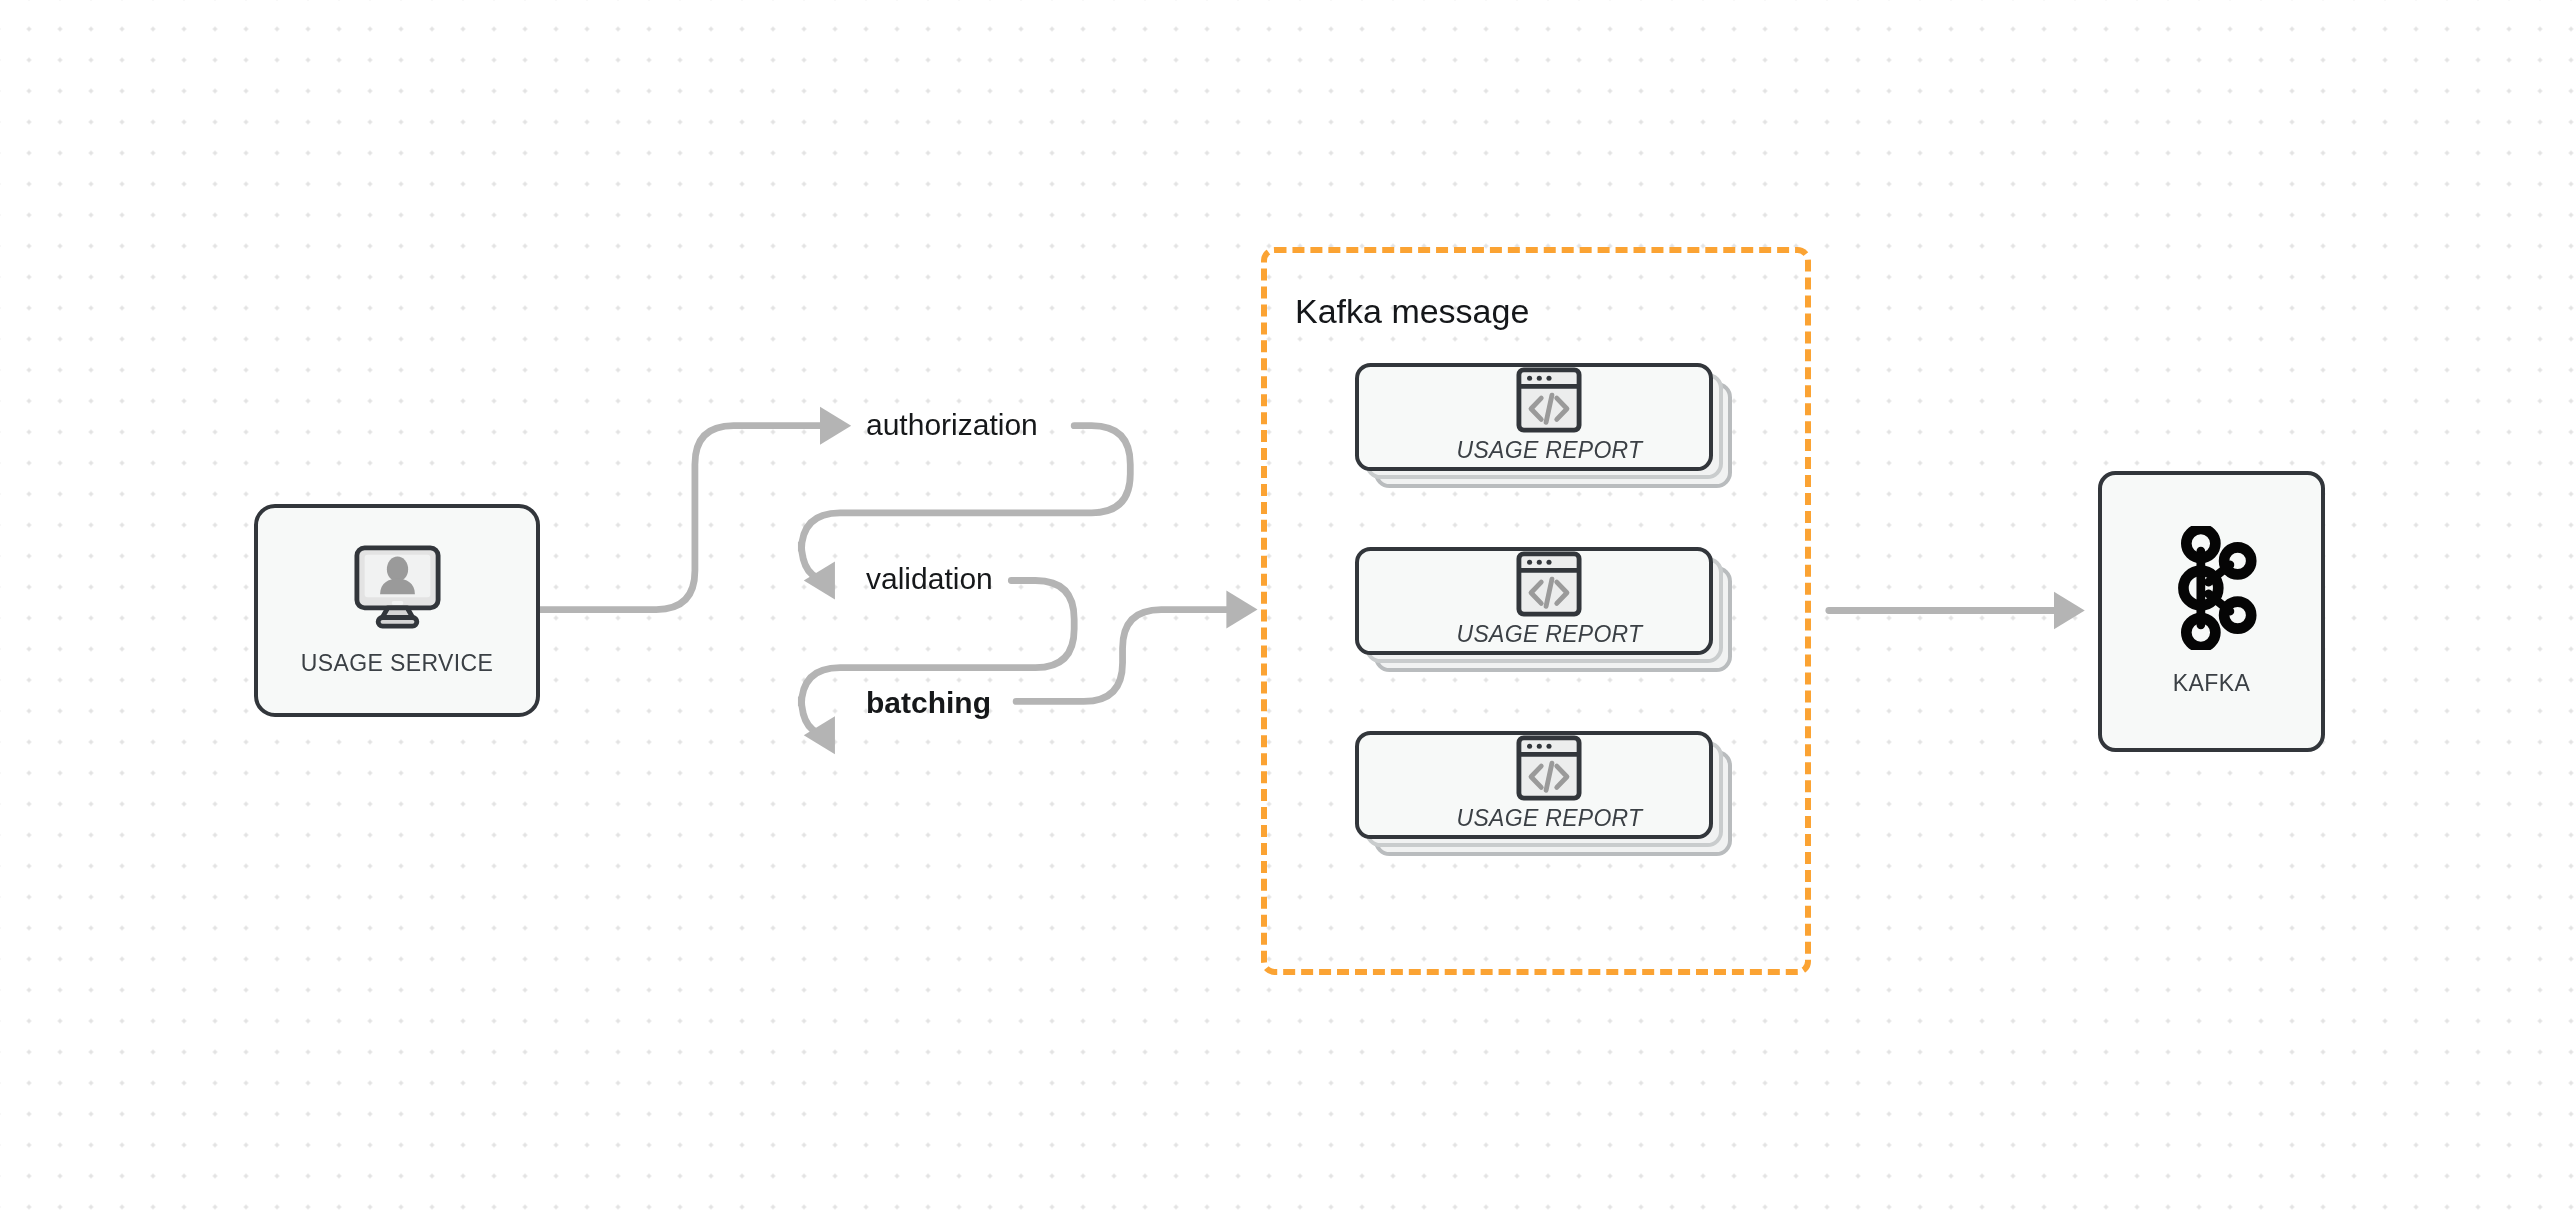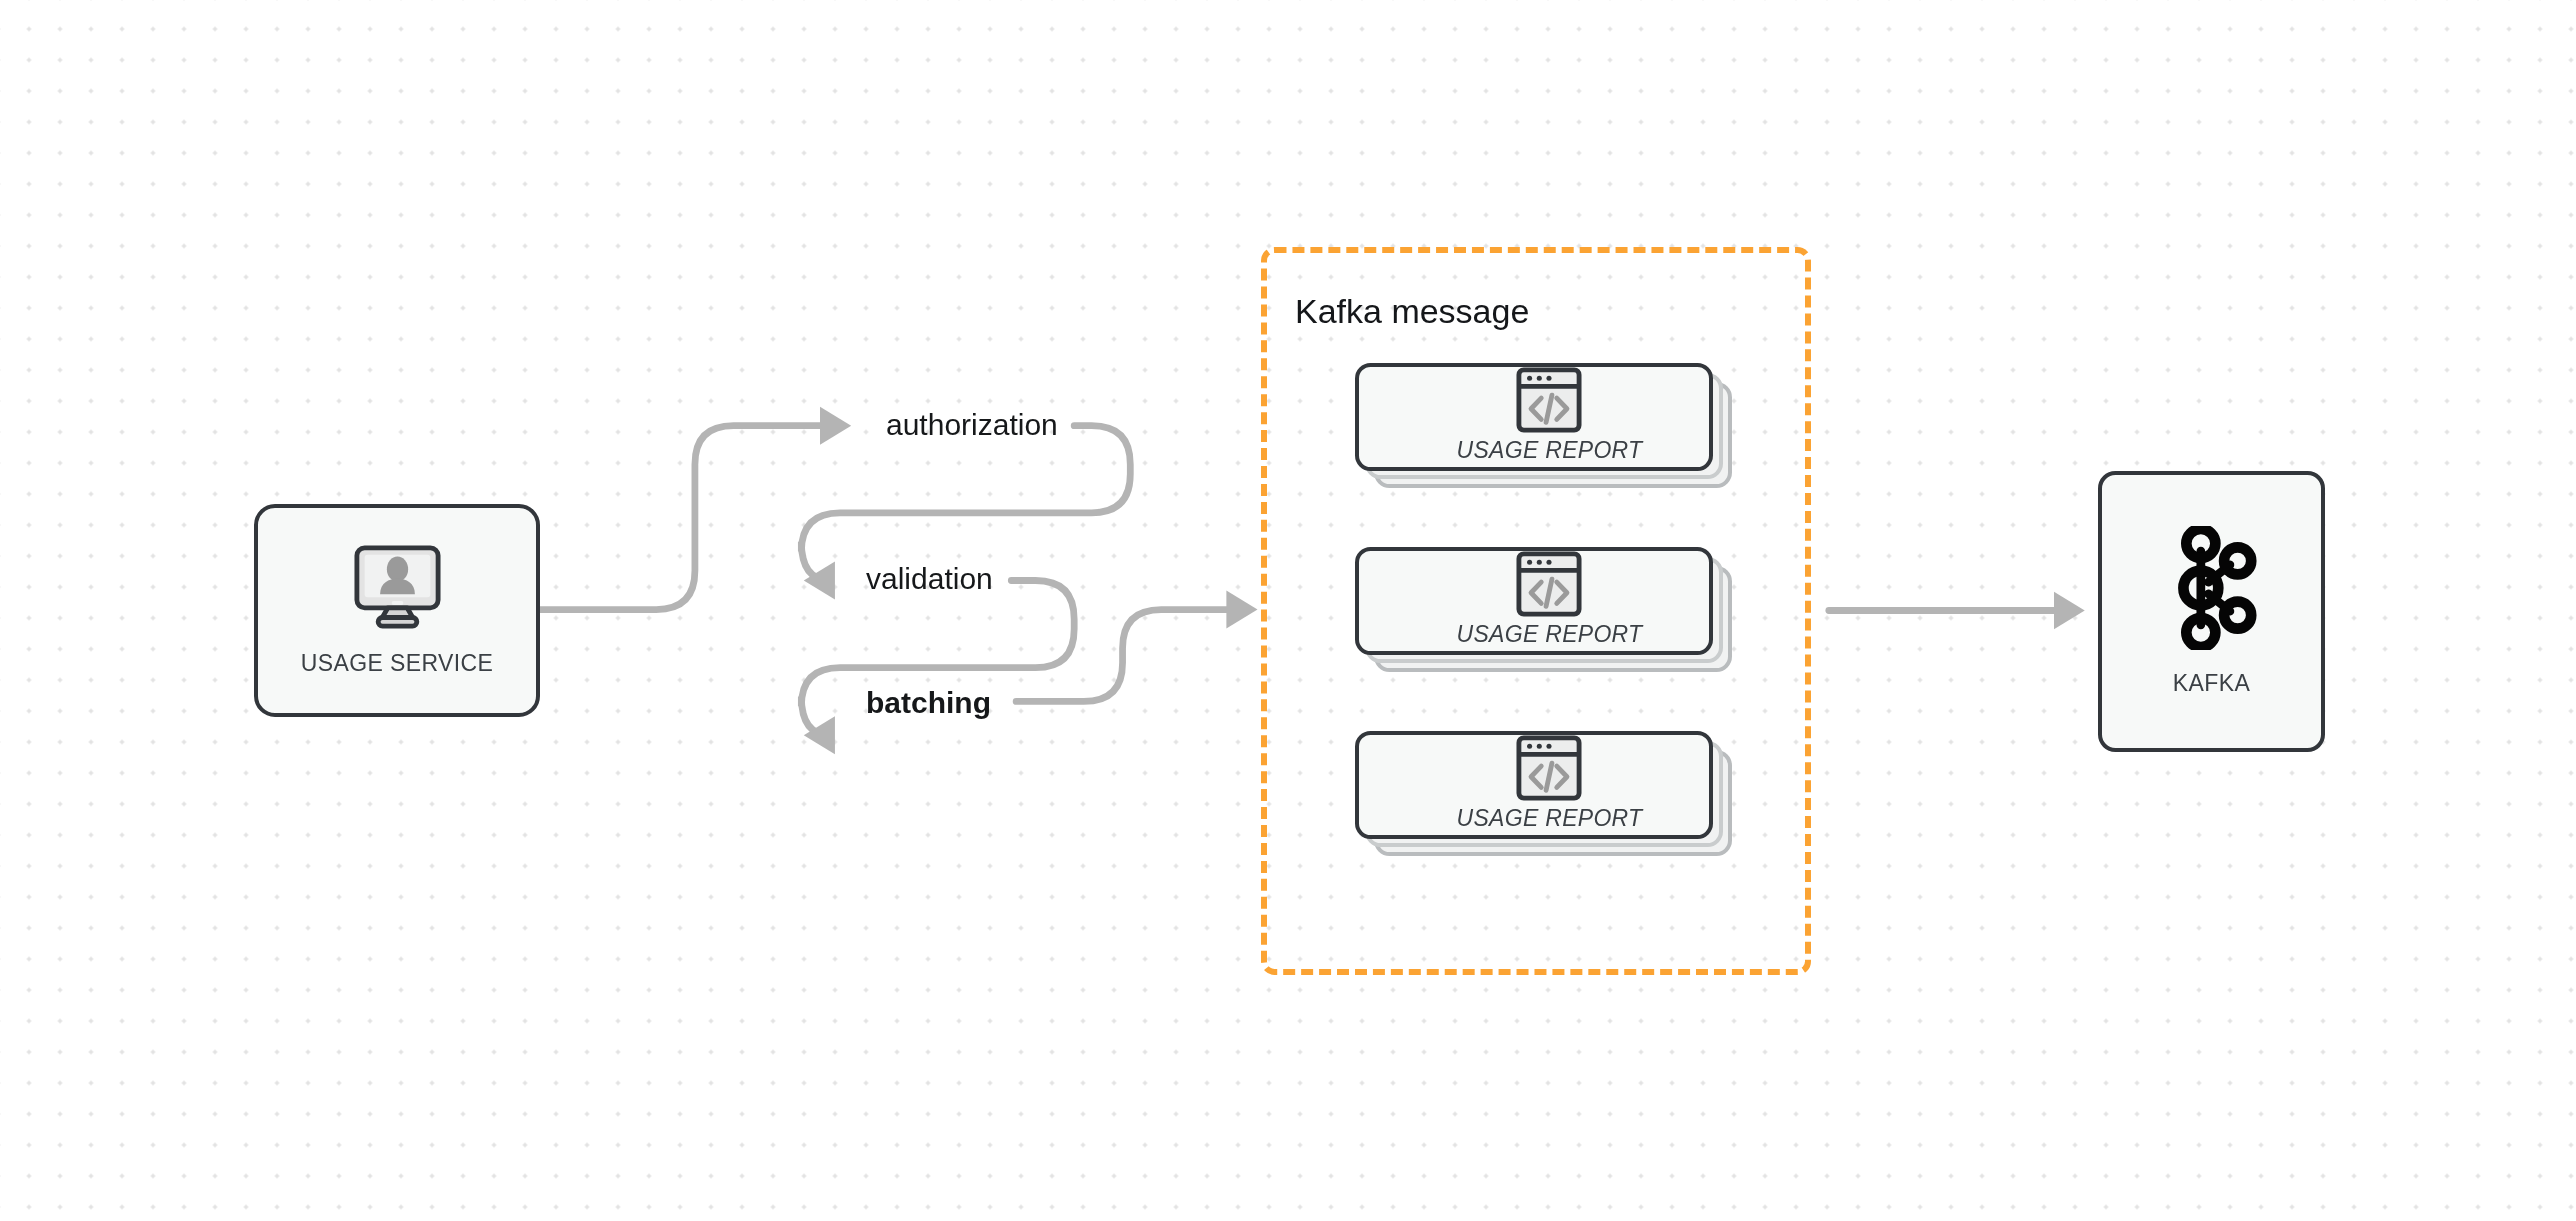--- a/index.html
+++ b/index.html
@@ -67,21 +67,21 @@
   }
 
   
   .step-label {
     position: absolute;
     font-size: 30px;
     color: #16181a;
     white-space: nowrap;
     line-height: 1;
   }
-  #step-authorization { left: 866px; top: 410px; margin-left: 20px; }
+  #step-authorization { left: 866px; top: 410px; }
   #step-validation    { left: 866px; top: 564px; }
   #step-batching      { left: 866px; top: 688px; font-weight: bold; }
 
   
   #kafka-message-group {
     position: absolute;
     left: 1261px;
     top: 247px;
     width: 550px;
     height: 728px;

